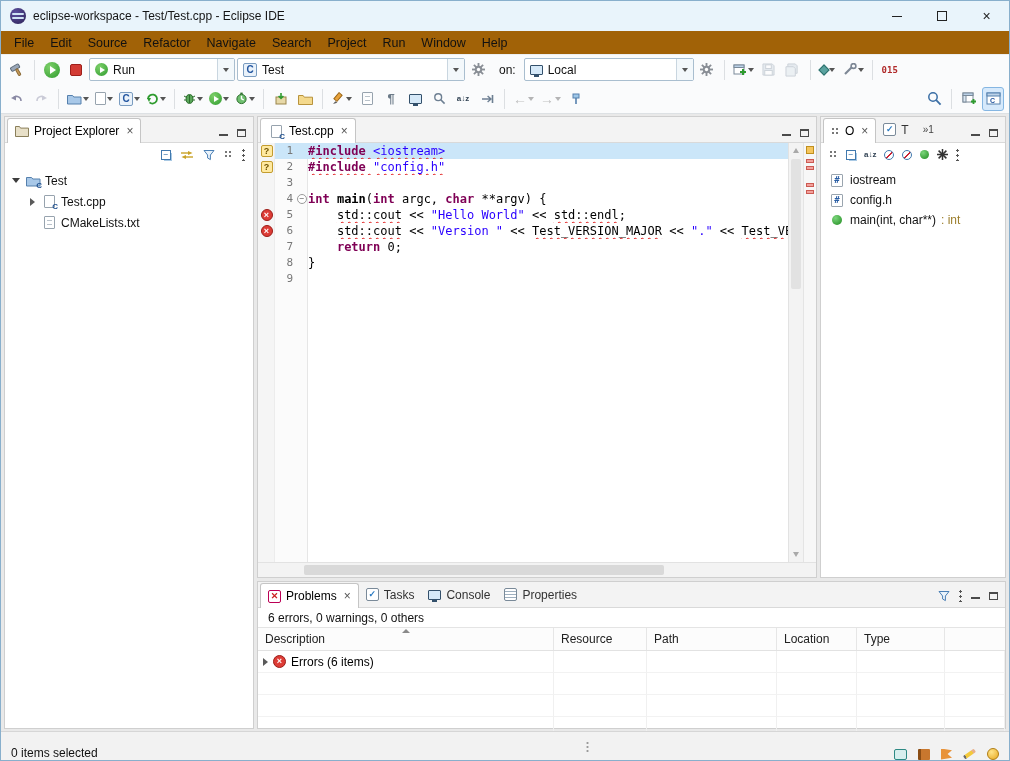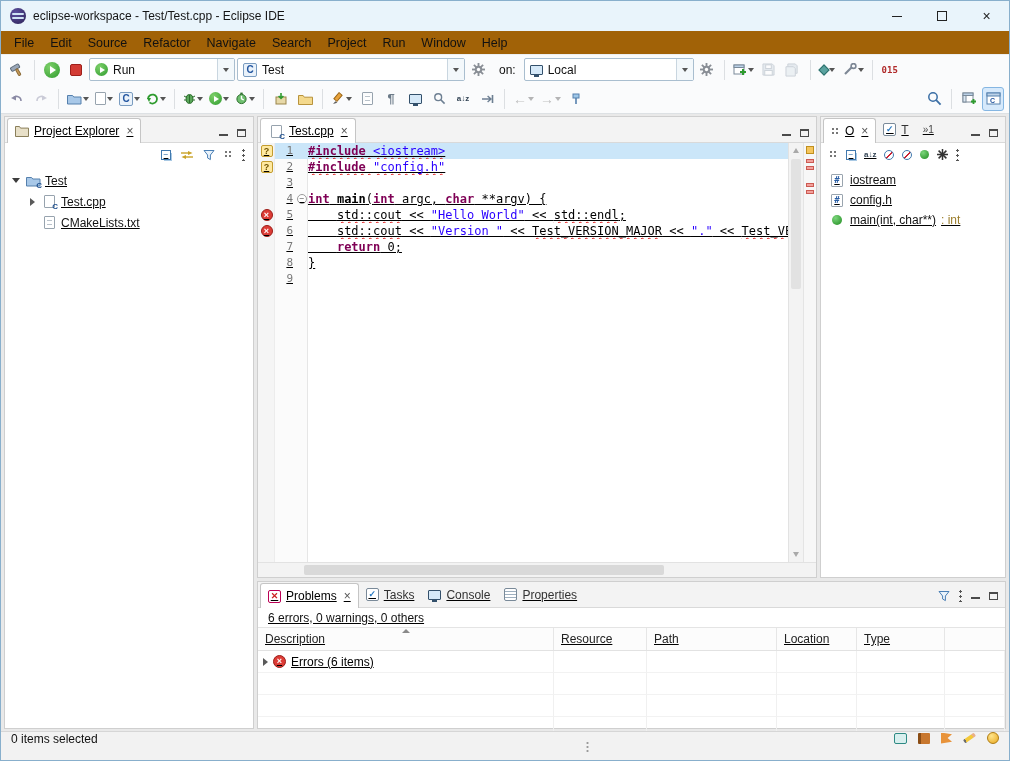--- a/index.html
+++ b/index.html
@@ -42,21 +42,21 @@
   .mon { width:13px; height:10px; border:1px solid #33506b; background:#d6e9f8; border-radius:1px; position:relative; flex:none; }
   .mon::after { content:""; position:absolute; left:3px; bottom:-3px; width:5px; height:2px; background:#33506b; }
   .binary-label { font:bold 9px "DejaVu Sans Mono",monospace; color:#b02a2a; letter-spacing:0; }
   .pilcrow { font-size:13px; color:#6b7a88; font-weight:bold; }
   .arrow-g { font-size:14px; color:#6d6d6d; line-height:1; }
   .diamond { width:8px; height:8px; background:#5aa3a0; transform:rotate(45deg); border:1px solid #2d6f6c; }
   .persp-active { background:#d6e9fb; border:1px solid #85b6e2; }
   .kebab { width:3px; height:13px; background-image:radial-gradient(circle, #555 1.2px, transparent 1.4px); background-size:3px 5px; background-repeat:repeat-y; flex:none; }
 
   
-  .main { flex:1; min-height:0; display:flex; gap:3px; background:#e9e9e9; padding:2px 3px;text-decoration:underline; }
+  .main { flex:1; min-height:0; display:flex; gap:3px; background:#e9e9e9; padding:2px 3px; }
   .panel { background:#fff; border:1px solid #cfcfcf; display:flex; flex-direction:column; min-width:0; min-height:0; }
   .left-panel { width:250px; flex:none; }
   .center-col { flex:1; min-width:0; display:flex; flex-direction:column; gap:3px; }
   .top-split { flex:1; min-height:0; display:flex; gap:3px; }
   .editor-panel { flex:1; min-width:0; }
   .right-panel { width:186px; flex:none; }
   .bottom-panel { height:148px; flex:none; }
 
   .panel-tabs { height:26px; flex:none; background:#f3f3f3; border-bottom:1px solid #d9d9d9; display:flex; align-items:flex-end; padding-left:2px; }
   .ptab { height:25px; display:flex; align-items:center; gap:5px; padding:0 7px; font-size:12px; color:#333; white-space:nowrap; }
@@ -131,21 +131,21 @@
   .prow { height:22px; flex:none; display:flex; align-items:center; font-size:12px; }
   .prow > div { height:100%; display:flex; align-items:center; border-right:1px solid #f0f0f0; border-bottom:1px solid #f2f2f2; }
   .group-cell { gap:5px; padding-left:5px; color:#000; }
   .mk-e-sm { width:13px; height:13px; background:#dd3c36; border:1px solid #9c1d18; border-radius:50%; color:#fff; font:bold 9px/11px "Liberation Sans",sans-serif; text-align:center; flex:none; }
 
   .problems-icon { width:13px; height:13px; border:1px solid #b05; background:#fff; color:#c22; font:bold 9px/11px "Liberation Sans",sans-serif; text-align:center; border-radius:2px; }
   .tasks-icon { width:13px; height:13px; border:1px solid #7a8a99; background:#fff; color:#2a7ac2; font:bold 9px/11px "Liberation Sans",sans-serif; text-align:center; border-radius:2px; }
   .props-icon { width:13px; height:13px; border:1px solid #7a8a99; background:repeating-linear-gradient(to bottom,#fff 0 2px,#9fb0bf 2px 3px); border-radius:2px; }
 
   
-  .statusbar { height:29px; flex:none; background:#f2f2f2; border-top:1px solid #d6d6d6; display:flex; align-items:flex-start; padding:0 10px; font-size:12px; color:#111; position:relative; }
+  .statusbar { height:29px; flex:none; background:#f2f2f2; border-top:1px solid #d6d6d6; display:flex; align-items:flex-end; padding:0 10px; font-size:12px; color:#111; position:relative; }
   .sb-handle { position:absolute; left:585px; top:9px; width:3px; height:11px; background-image:radial-gradient(circle,#9a9a9a 1px,transparent 1.2px); background-size:3px 4px; background-repeat:repeat-y; }
   .sb-right { margin-left:auto; display:flex; align-items:center; gap:11px; }
   .sb-pen { width:13px; height:11px; border:1px solid #2e8a84; background:#d8efee; border-radius:2px; }
   .sb-book { width:12px; height:11px; background:#c8772e; border-left:3px solid #8a4d15; border-radius:1px; }
   .sb-flag { width:11px; height:11px; background:#e8933a; clip-path:polygon(0 0,100% 15%,60% 50%,100% 85%,0 100%); }
   .sb-pencil { width:13px; height:4px; background:linear-gradient(to right,#6b6b6b 0 2px,#f3c93c 2px 10px,#e9b08a 10px); transform:rotate(-35deg); border-radius:1px; }
   .sb-smiley { width:12px; height:12px; border-radius:50%; background:radial-gradient(circle at 35% 30%, #ffe48a, #e8a820); border:1px solid #b07d12; }
 </style>
 </head>
 <body>

